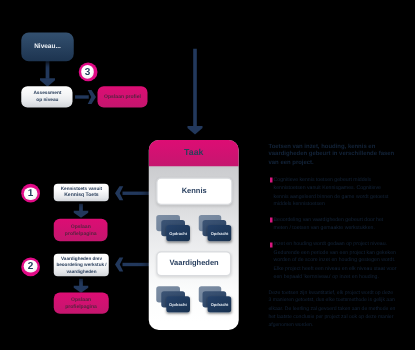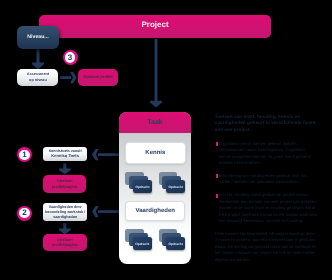--- a/index.html
+++ b/index.html
@@ -122,23 +122,20 @@
   <svg class="arrow" style="left:92.3px;top:205.8px;width:28px;height:11.2px" viewBox="0 0 28 11.2">
     <path d="M28 5.6 L6 5.6" stroke="#22385c" stroke-width="2.7" fill="none"></path>
     <path d="M6.6 0 L3.6 0 L0 5.6 L3.6 11.2 L6.6 11.2 L3.8 5.6 Z" fill="#22385c"></path>
   </svg>
 
   <svg class="arrow" style="left:58.8px;top:222.5px;width:11.6px;height:11.3px" viewBox="0 0 11.6 11.3">
     <path d="M5.8 0 L5.8 6.2" stroke="#22385c" stroke-width="3" fill="none"></path>
     <path d="M0 5.6 L11.6 5.6 L11.6 7.3 L5.8 11.2 L0 7.3 Z" fill="#22385c"></path>
   </svg>
 
-  <div class="abs ctr" id="project-header">
-    <span>Project</span>
-  </div>
 
   <div class="abs ctr" id="niveau-box">
     <span>Niveau...</span>
   </div>
 
   <div class="abs ctr col" id="assessment-box">
     <span>Assessment</span>
     <span>op niveau</span>
   </div>
 

